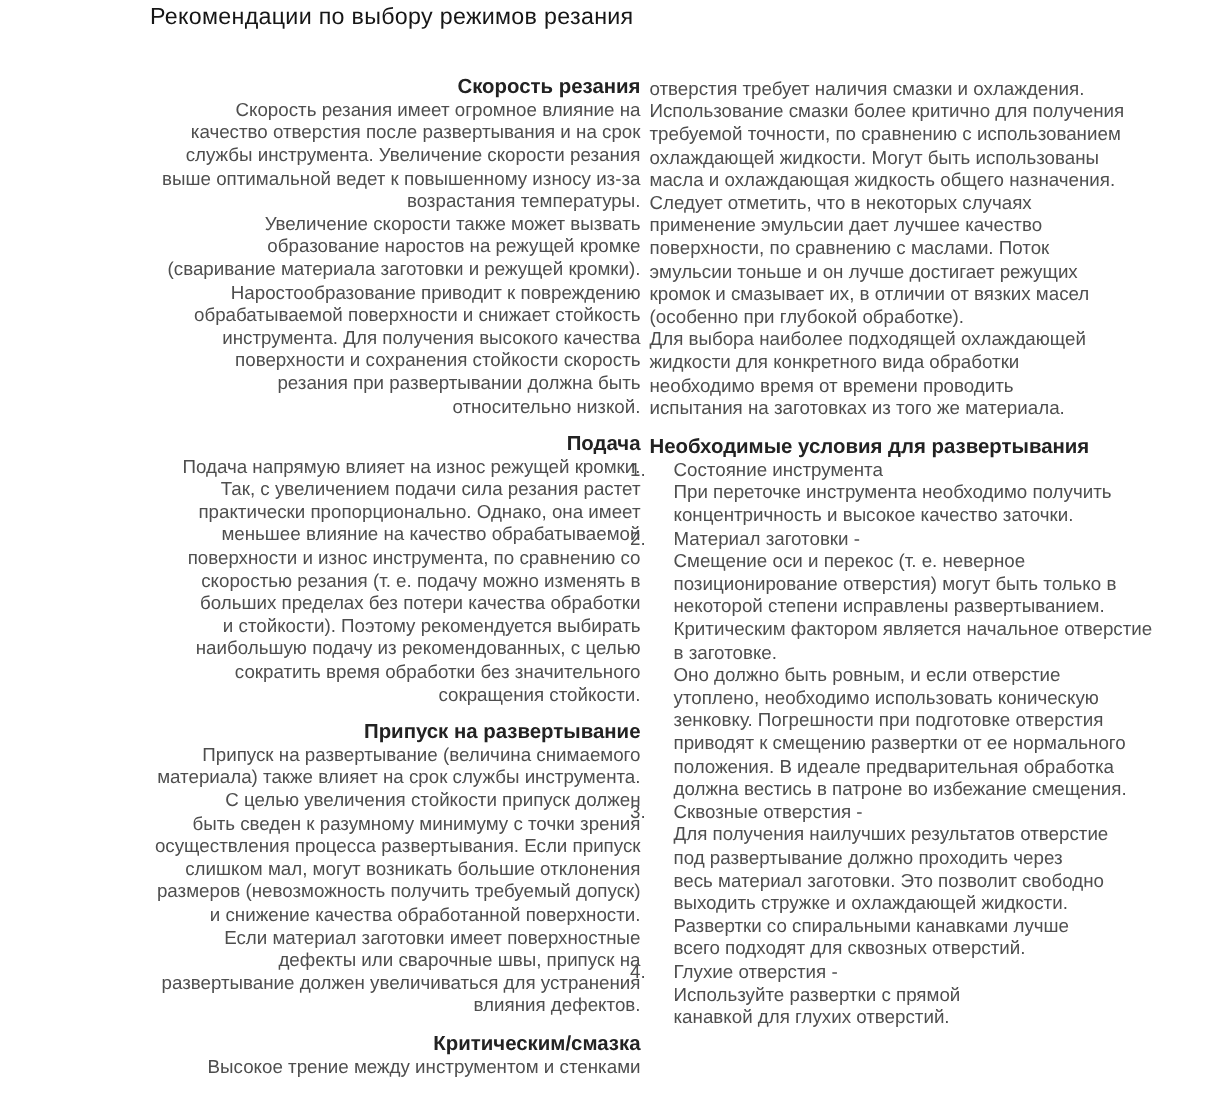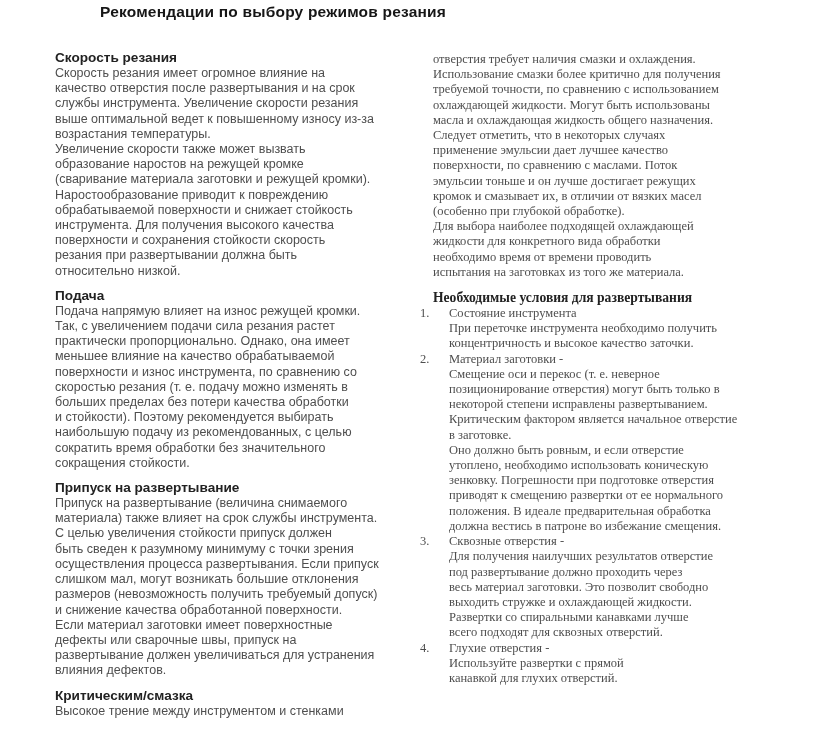--- a/index.html
+++ b/index.html
@@ -11,32 +11,32 @@
     overflow: hidden;
     font-family: "Liberation Sans", sans-serif;
   }
   .title {
     position: absolute;
     left: 100px;
     top: 2px;
     margin: 0;
     font-size: 15.5px;
     line-height: 20px;
-    font-weight: bold;
+    font-weight: normal;
     color: var(--title-color, #161616);
     letter-spacing: 0.2px;
   }
   .col {
     position: absolute;
     font-size: 12.5px;
     line-height: 15.2px;
     color: var(--body-color, #4e4e4e);
   }
-  .col-left  { left: 55px;  top: 50px; width: 372px; }
-  .col-right { left: 433px; top: 52px; width: 368px; font-family: Liberation Serif, serif; }
+  .col-left  { left: 55px;  top: 50px; width: 372px; text-align: right; }
+  .col-right { left: 433px; top: 52px; width: 368px; }
   .heading {
     margin: 9px 0 0 0;
     font-size: 13.6px;
     line-height: 16px;
     font-weight: bold;
     color: var(--heading-color, #222222);
   }
   .section:first-child .heading { margin-top: 0; }
   .col-right .section:nth-child(2) .heading { margin-top: 10px; }
   .para { margin: 0; white-space: pre-line; }

